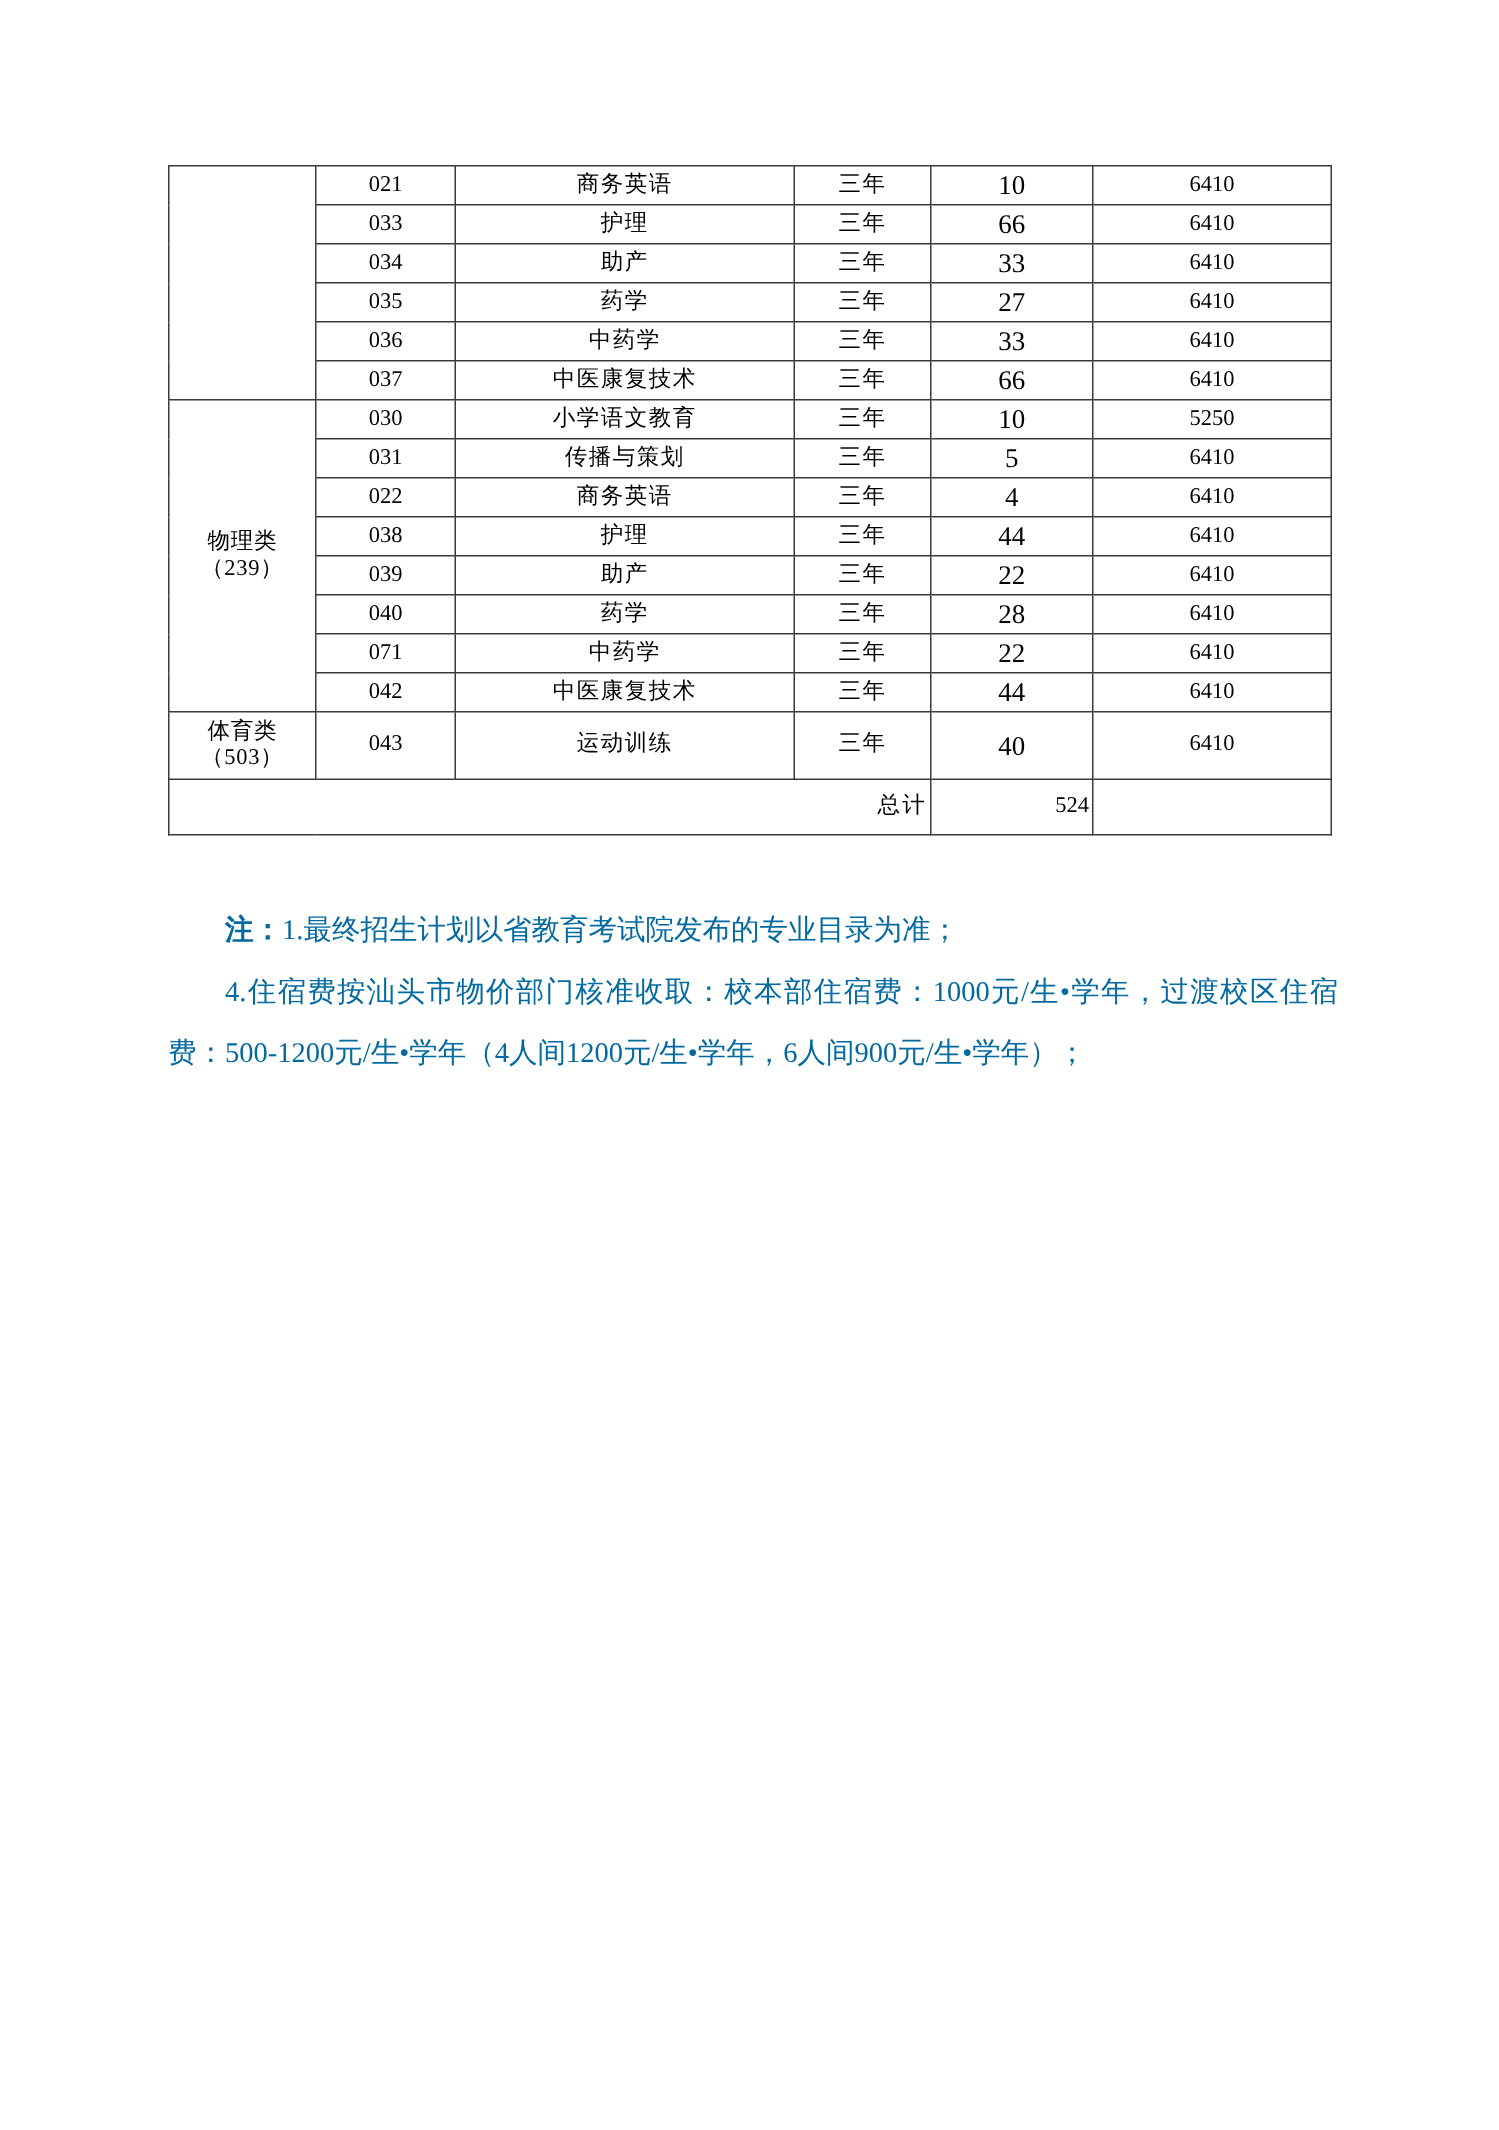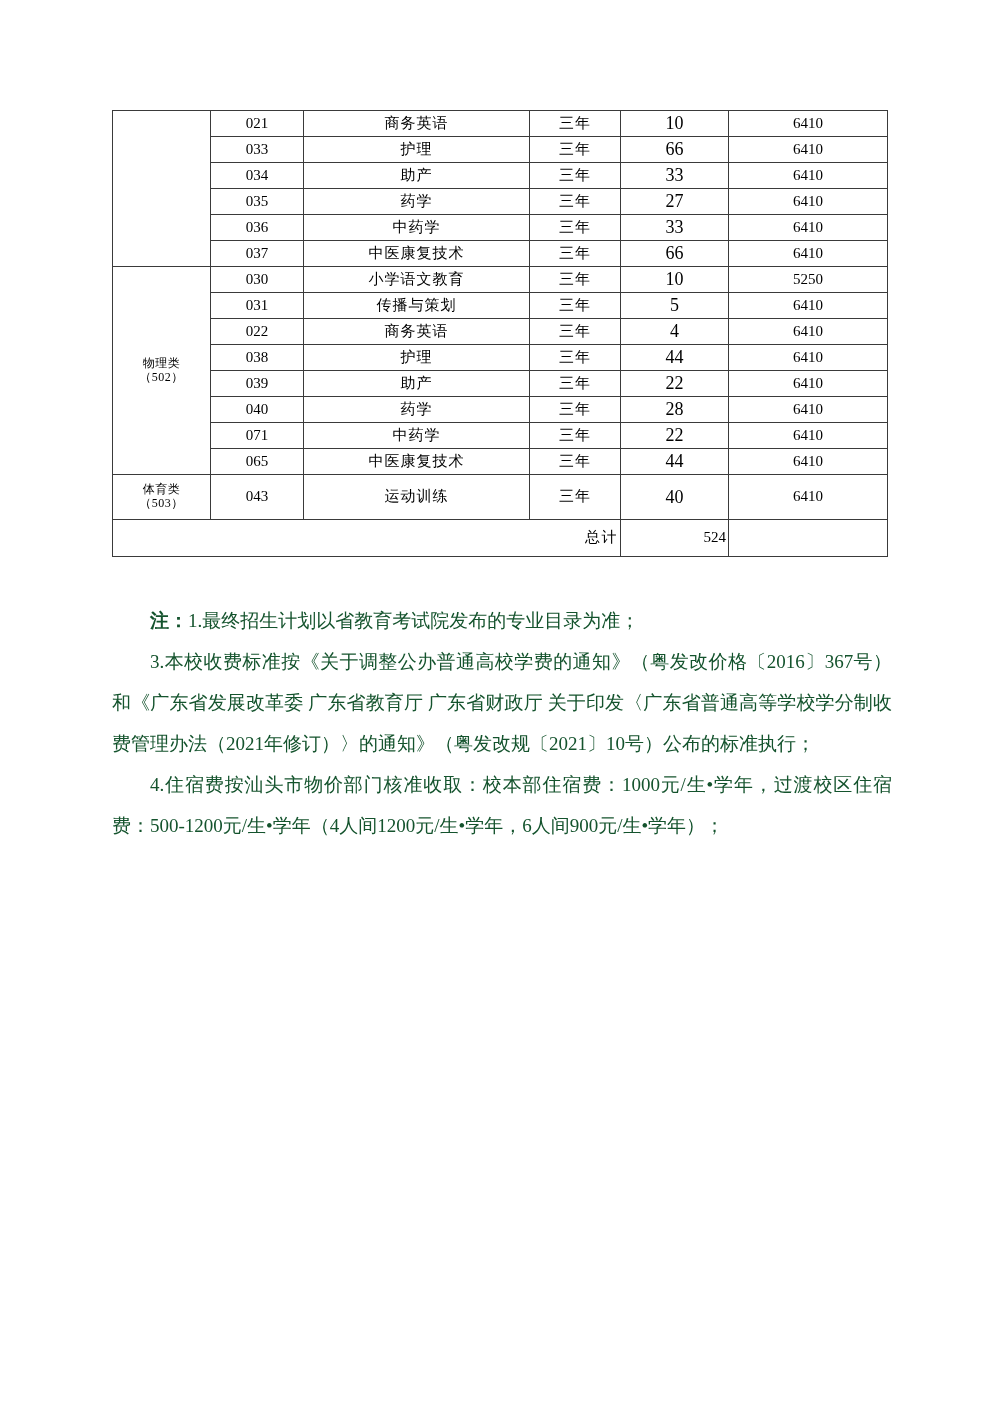--- a/index.html
+++ b/index.html
@@ -46,21 +46,21 @@
   }
   
   col.c1 { width: 98px; }
   col.c2 { width: 93px; }
   col.c3 { width: 226px; }
   col.c4 { width: 91px; }
   col.c5 { width: 108px; }
   col.c6 { width: 159px; }
 
   td.cat {
-    font-size: 12px;
+    font-size: 15px;
     letter-spacing: 0.5px;
   }
   td.code {
     font-size: 15px;
     font-family: "Liberation Serif", "DejaVu Serif", serif;
   }
   td.major {
     font-size: 15px;
     letter-spacing: 1px;
   }
@@ -87,21 +87,21 @@
 
   
   .notes {
     position: absolute;
     left: 112px;
     top: 600px;
     width: 780px;
     font-size: 19px;
     line-height: 41px;
     font-family: "Liberation Serif", "DejaVu Serif", serif;
-    color: #14532d;
+    color: #0369a1;
   }
   .note-p {
     margin: 0 0 0 0;
     text-indent: 38px;
     text-align: justify;
     text-justify: inter-ideograph;
   }
   .note-p.first { text-indent: 38px; }
   .note-label {
     font-weight: bold;
@@ -168,21 +168,21 @@
           <td class="code">037</td>
           <td class="major">中医康复技术</td>
           <td class="years">三年</td>
           <td class="count">66</td>
           <td class="fee">6410</td>
         </tr>
 
         <tr>
           <td class="cat" rowspan="8">
             <span class="cat-line">物理类</span>
-            <span class="cat-line">（502）</span>
+            <span class="cat-line">（239）</span>
           </td>
           <td class="code">030</td>
           <td class="major">小学语文教育</td>
           <td class="years">三年</td>
           <td class="count">10</td>
           <td class="fee">5250</td>
         </tr>
         <tr>
           <td class="code">031</td>
           <td class="major">传播与策划</td>
@@ -219,21 +219,21 @@
           <td class="fee">6410</td>
         </tr>
         <tr>
           <td class="code">071</td>
           <td class="major">中药学</td>
           <td class="years">三年</td>
           <td class="count">22</td>
           <td class="fee">6410</td>
         </tr>
         <tr>
-          <td class="code">065</td>
+          <td class="code">042</td>
           <td class="major">中医康复技术</td>
           <td class="years">三年</td>
           <td class="count">44</td>
           <td class="fee">6410</td>
         </tr>
 
         <tr class="sports-row">
           <td class="cat">
             <span class="cat-line">体育类</span>
             <span class="cat-line">（503）</span>
@@ -250,17 +250,16 @@
           <td class="total-count">524</td>
           <td class="fee"></td>
         </tr>
 
       </tbody>
     </table>
   </div>
 
   <div class="notes">
     <p class="note-p first"><span class="note-label">注：</span><span>1.最终招生计划以省教育考试院发布的专业目录为准；</span></p>
-    <p class="note-p"><span>3.本校收费标准按《关于调整公办普通高校学费的通知》（粤发改价格〔2016〕367号）和《广东省发展改革委 广东省教育厅 广东省财政厅 关于印发〈广东省普通高等学校学分制收费管理办法（2021年修订）〉的通知》（粤发改规〔2021〕10号）公布的标准执行；</span></p>
     <p class="note-p"><span>4.住宿费按汕头市物价部门核准收取：校本部住宿费：1000元/生•学年，过渡校区住宿费：500-1200元/生•学年（4人间1200元/生•学年，6人间900元/生•学年）；</span></p>
   </div>
 
 </div>
 
 </body></html>

